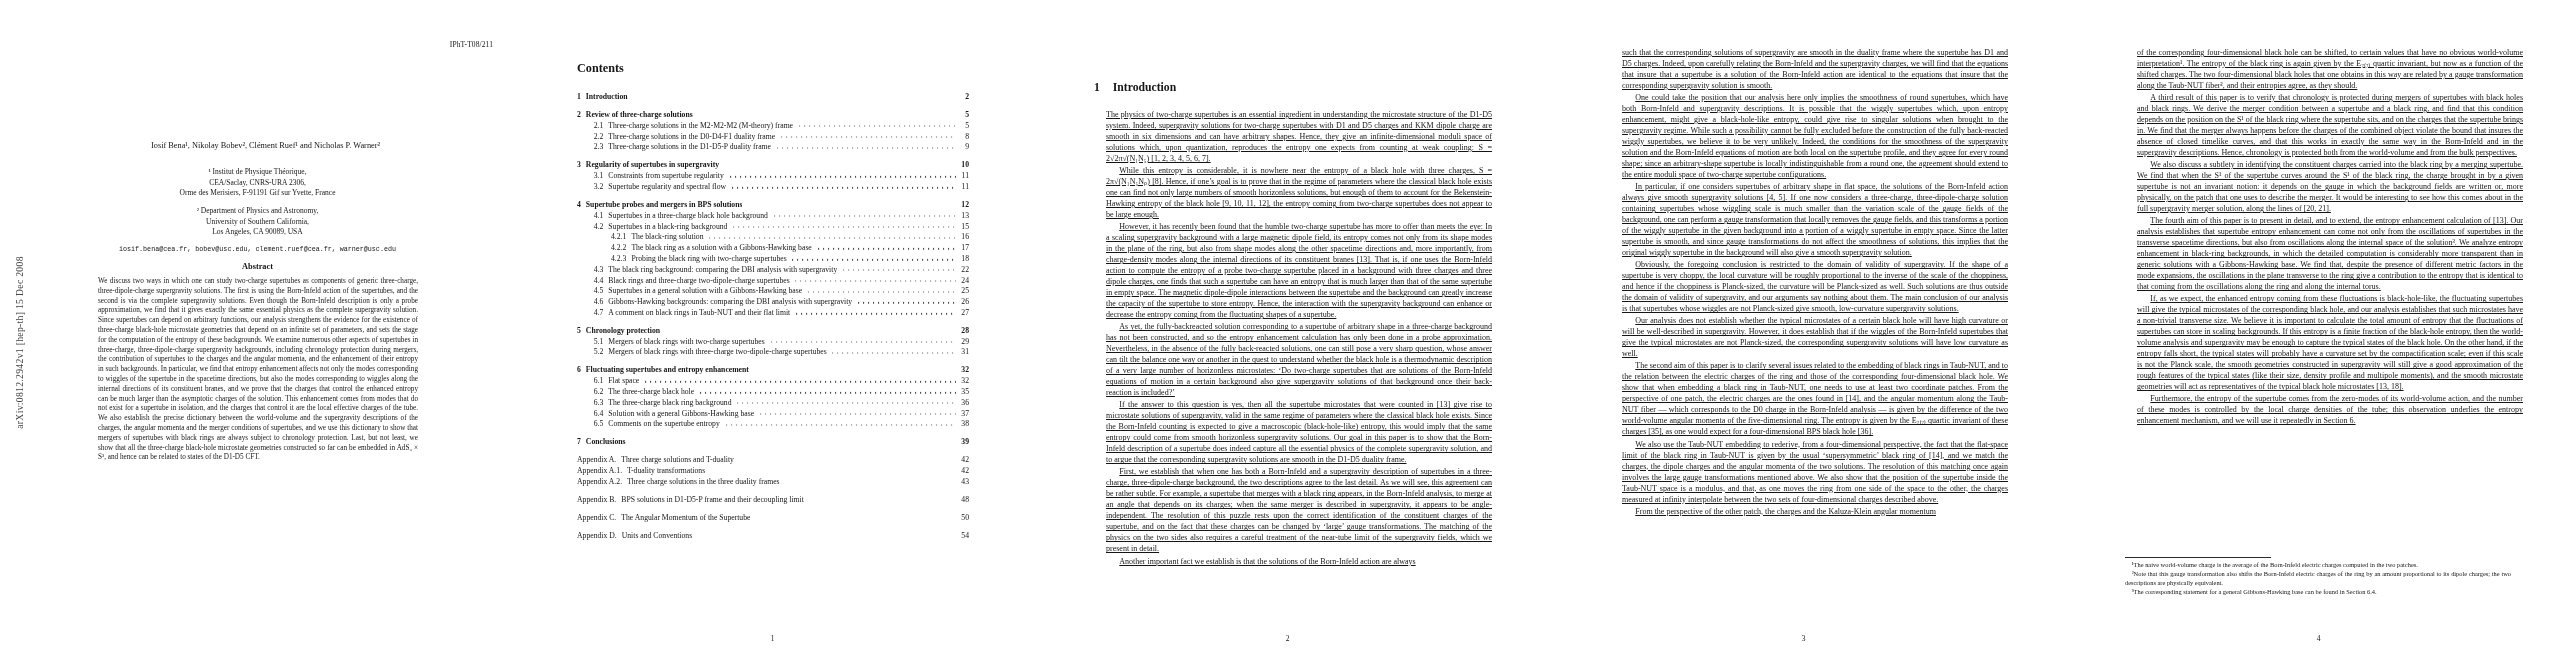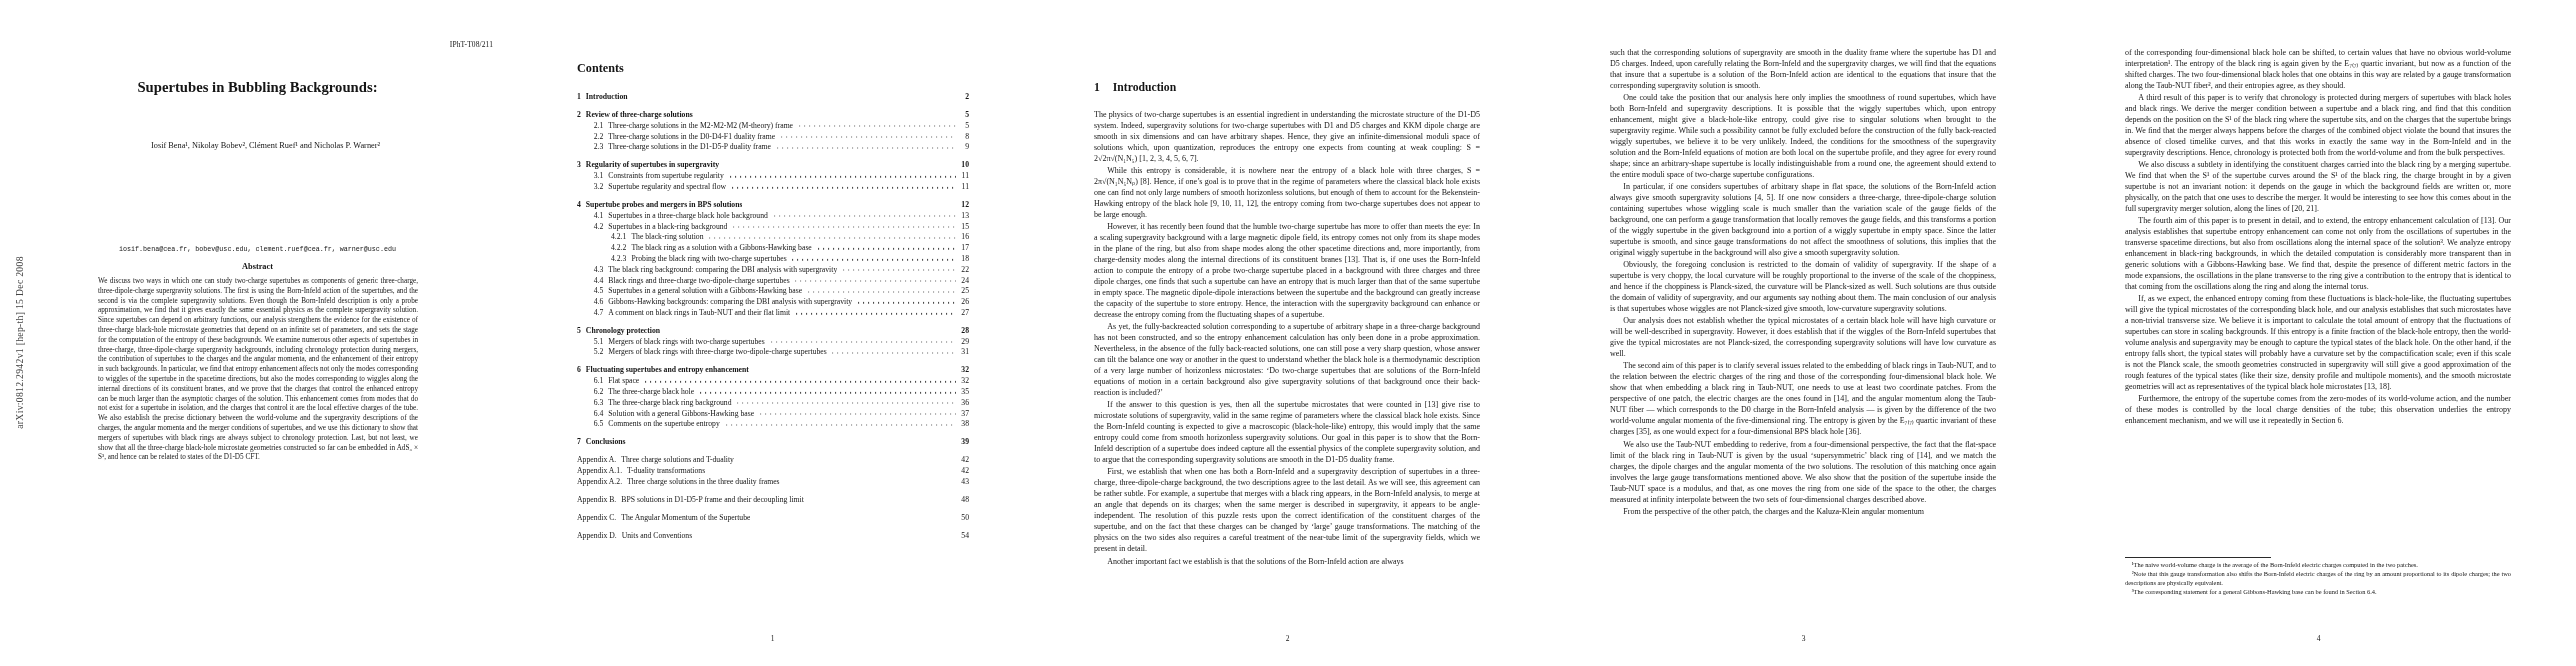--- a/index.html
+++ b/index.html
@@ -42,22 +42,22 @@
   .toc-leader { flex: 1 1 auto; min-width: 6.7px; margin: 0 2.8px; height: 5.6px; align-self: center; }
   .toc-row.dots .toc-leader {
     background-image: radial-gradient(circle, #3a3a3a 0.6px, rgba(0,0,0,0) 0.7px);
     background-size: 5px 5.6px; background-position: 1.1px 55%; background-repeat: repeat-x;
   }
   .toc-page { white-space: nowrap; min-width: 10px; text-align: right; }
 
   
   .sec-head { position: absolute; top: 81px; left: 64px; font-size: 11.7px; font-weight: 700; }
   .sec-num { margin-right: 10px; }
-  .body-col { position: absolute; left: 64px; width: 386px; text-align: justify;
-              font-size: 8px; line-height: 11px; overflow: hidden; }
+  .body-col { position: absolute; left: 76px; width: 386px; text-align: justify;
+              font-size: 8px; line-height: 11px; overflow: hidden; text-decoration: underline; }
   .intro-col { top: 109px; height: 509px; }
   .full-col  { top: 47px;  height: 571px; }
   .p4-col    { top: 47px;  height: 504px; }
   .par { margin: 0 0 1.1px 0; text-indent: 13.3px; }
   .par.flush { text-indent: 0; }
   .footnote-rule { position: absolute; left: 64px; top: 557px; width: 146px; border-top: 0.6px solid #2a2a2a; }
   .footnotes { position: absolute; left: 64px; top: 561px; width: 386px;
                font-size: 6.4px; line-height: 8.3px; text-align: justify; }
   .fn { margin: 0 0 1.1px 0; text-indent: 6.7px; }
   .page-num { position: absolute; bottom: 24.5px; left: 0; width: 100%; text-align: center; font-size: 7.5px; }
@@ -66,23 +66,32 @@
 <body>
 
 <div id="canvas">
 
   <section class="page" style="left:0">
     <div class="preprint">IPhT-T08/211</div>
     <div class="arxiv-wrap">
       <span class="arxiv-text">arXiv:0812.2942v1  [hep-th]  15 Dec 2008</span>
     </div>
     <div class="t-title">
-      <div>Supertubes in Bubbling Backgrounds:</div>
     </div>
     <div class="t-authors">Iosif Bena¹, Nikolay Bobev², Clément Ruef¹ and Nicholas P. Warner²</div>
+    <div class="t-affil a1">
+      <div>¹ Institut de Physique Théorique,</div>
+      <div>CEA/Saclay, CNRS-URA 2306,</div>
+      <div>Orme des Merisiers, F-91191 Gif sur Yvette, France</div>
+    </div>
+    <div class="t-affil a2">
+      <div>² Department of Physics and Astronomy,</div>
+      <div>University of Southern California,</div>
+      <div>Los Angeles, CA 90089, USA</div>
+    </div>
     <div class="t-emails">iosif.bena@cea.fr, bobev@usc.edu, clement.ruef@cea.fr, warner@usc.edu</div>
     <div class="t-abs-head">Abstract</div>
     <div class="t-abstract">We discuss two ways in which one can study two-charge supertubes as components of generic three-charge, three-dipole-charge supergravity solutions. The first is using the Born-Infeld action of the supertubes, and the second is via the complete supergravity solutions. Even though the Born-Infeld description is only a probe approximation, we find that it gives exactly the same essential physics as the complete supergravity solution. Since supertubes can depend on arbitrary functions, our analysis strengthens the evidence for the existence of three-charge black-hole microstate geometries that depend on an infinite set of parameters, and sets the stage for the computation of the entropy of these backgrounds. We examine numerous other aspects of supertubes in three-charge, three-dipole-charge supergravity backgrounds, including chronology protection during mergers, the contribution of supertubes to the charges and the angular momenta, and the enhancement of their entropy in such backgrounds. In particular, we find that entropy enhancement affects not only the modes corresponding to wiggles of the supertube in the spacetime directions, but also the modes corresponding to wiggles along the internal directions of its constituent branes, and we prove that the charges that control the enhanced entropy can be much larger than the asymptotic charges of the solution. This enhancement comes from modes that do not exist for a supertube in isolation, and the charges that control it are the local effective charges of the tube. We also establish the precise dictionary between the world-volume and the supergravity descriptions of the charges, the angular momenta and the merger conditions of supertubes, and we use this dictionary to show that mergers of supertubes with black rings are always subject to chronology protection. Last, but not least, we show that all the three-charge black-hole microstate geometries constructed so far can be embedded in AdS₃ × S³, and hence can be related to states of the D1-D5 CFT.</div>
   </section>
 
   <section class="page" style="left:515px">
     <div class="contents-head">Contents</div>
     <div class="toc">
 
         <div class="toc-row lvl1 bold">

